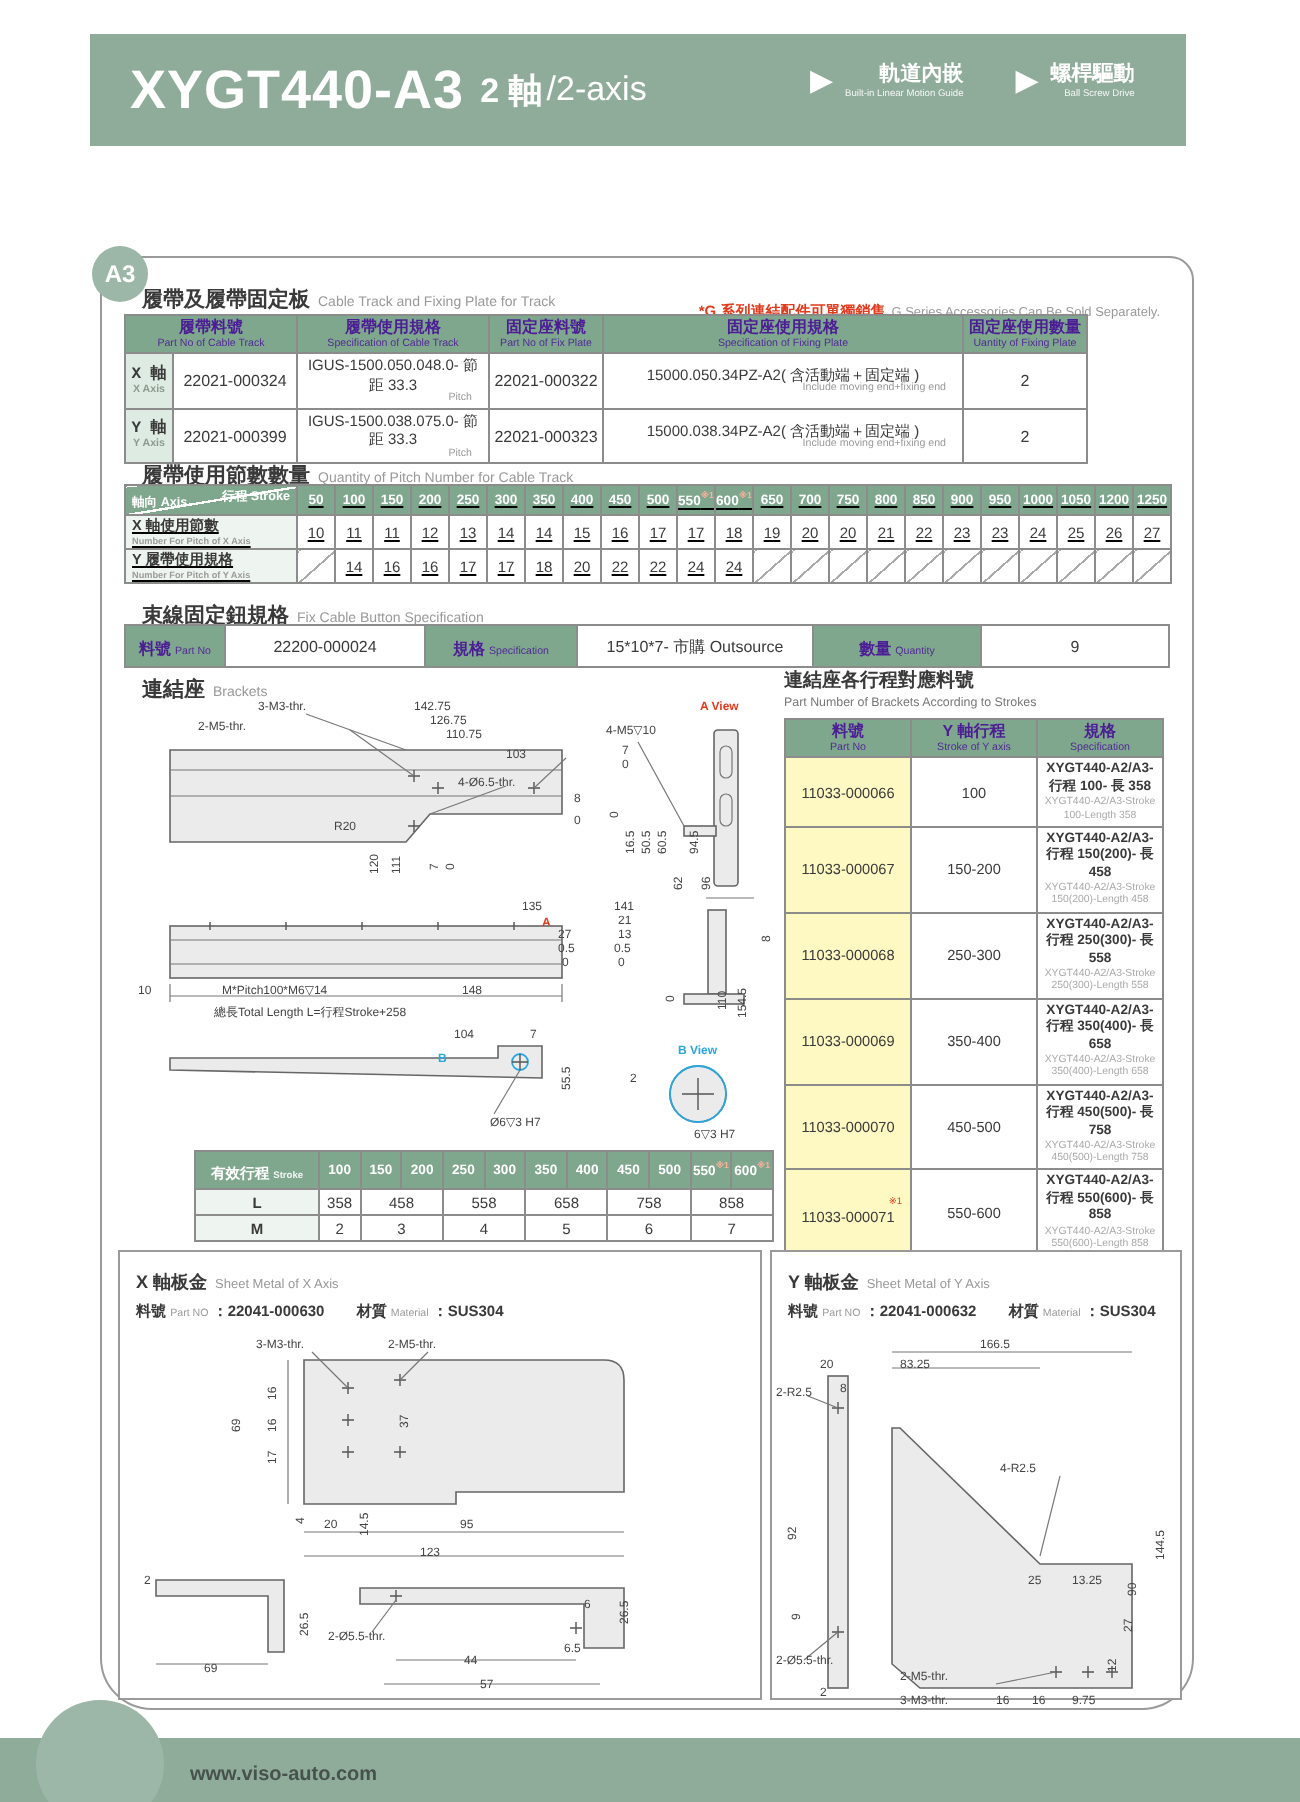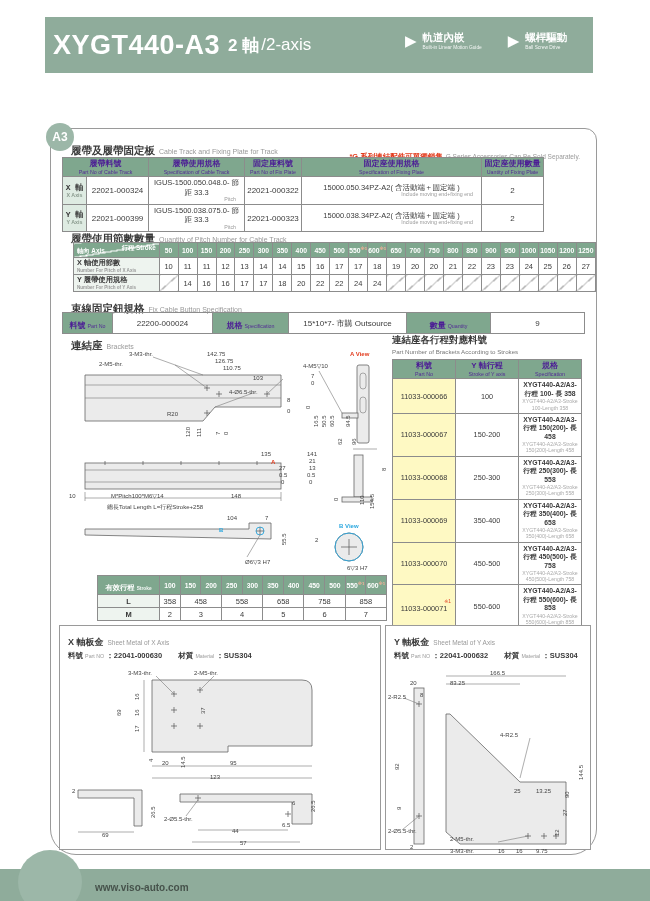--- a/index.html
+++ b/index.html
@@ -1,28 +1,28 @@
 <!DOCTYPE html>
 <html><head>
 <meta charset="utf-8">
 <style>
   * { margin:0; padding:0; box-sizing:border-box; }
   body { font-family:"Liberation Sans","DejaVu Sans",sans-serif; background:#fff; }
   #page { position:relative; width:650px; height:901px; background:#ffffff; overflow:hidden; }
 
   
   .hdr-band { position:absolute; left:45px; top:17px; width:548px; height:56px;
-    background:#8fac9b; display:flex; align-items:center; padding-left:8px; }
+    background:#8fac9b; display:flex; align-items:center; padding-left:20px; }
   .hdr-model { color:#fff; font-size:27px; font-weight:bold; letter-spacing:0.5px; }
   .hdr-axis-zh { color:#fff; font-size:17px; font-weight:bold; margin-left:8px; }
   .hdr-axis-en { color:#fff; font-size:17px; margin-left:2px; font-weight:normal; }
   .hdr-badges { position:absolute; left:360px; top:14px; display:flex; gap:26px; }
   .badge { display:flex; align-items:center; gap:6px; }
   .badge .tri { color:#fff; font-size:15px; line-height:1; }
-  .badge .txt { display:flex; flex-direction:column; }
+  .badge .txt { display:flex; flex-direction:column;text-align:right; }
   .badge .zh { color:#fff; font-size:10.5px; font-weight:bold; line-height:1.3; }
   .badge .en { color:#fff; font-size:4.8px; line-height:1.3; opacity:.9; }
 
   
   .sec-bar { position:absolute; left:45px; top:103px; width:552px; height:13px;
     background:#58595b; display:flex; align-items:center; }
   .sec-bar .sq { width:13px; height:13px; background:#8fac9b; flex:0 0 13px; }
   .sec-bar .lbl { color:#fff; font-size:8px; font-weight:bold; padding-left:7px; letter-spacing:.2px; }
 
   
@@ -49,21 +49,21 @@
   .axis-cell .en { font-size:5.3px; color:#8a9a8e; line-height:1.1; }
   .val { font-size:8px; color:#3a3a3a; }
 
   
   .t1 { position:absolute; left:11px; top:28px; width:481px; table-layout:fixed; }
   .t1 .spec-line1 { font-size:7.5px; color:#3a3a3a; line-height:1.25; }
   .t1 .spec-line2 { font-size:5.3px; color:#9a9a9a; text-align:right; padding-right:6px; line-height:1.1; }
   .t1 .fx2 { font-size:5.3px; color:#9a9a9a; text-align:right; padding-right:6px; line-height:1.1; }
 
   
-  .pitch { position:absolute; left:22px; top:113px; table-layout:fixed; }
+  .pitch { position:absolute; left:11px; top:113px; table-layout:fixed;text-decoration:underline; }
   .pitch th, .pitch td { padding:0; }
   .pitch .shead { background:#7fa78e; color:#fff; font-size:6.8px; font-weight:bold; width:19px; height:15px; }
   .pitch .shead sup { color:#ffb199; font-size:4.3px; }
   .pitch .corner { width:86px; position:relative; height:15px;
     background:linear-gradient(to bottom right, rgba(0,0,0,0) calc(50% - .6px), #fff calc(50% - .6px), #fff calc(50% + .6px), rgba(0,0,0,0) calc(50% + .6px)), #7fa78e; }
   .pitch .corner .ct { position:absolute; right:3px; top:1px; color:#fff; font-size:6.3px; font-weight:bold; }
   .pitch .corner .cb { position:absolute; left:3px; bottom:1px; color:#fff; font-size:6.3px; font-weight:bold; }
   .pitch .lbl { background:#eef4ef; text-align:left; padding-left:3px; height:17px; }
   .pitch .lbl .zh { font-size:7.3px; font-weight:bold; color:#3a3a3a; line-height:1.2; }
   .pitch .lbl .en { font-size:4.6px; color:#9a9a9a; line-height:1.1; }

